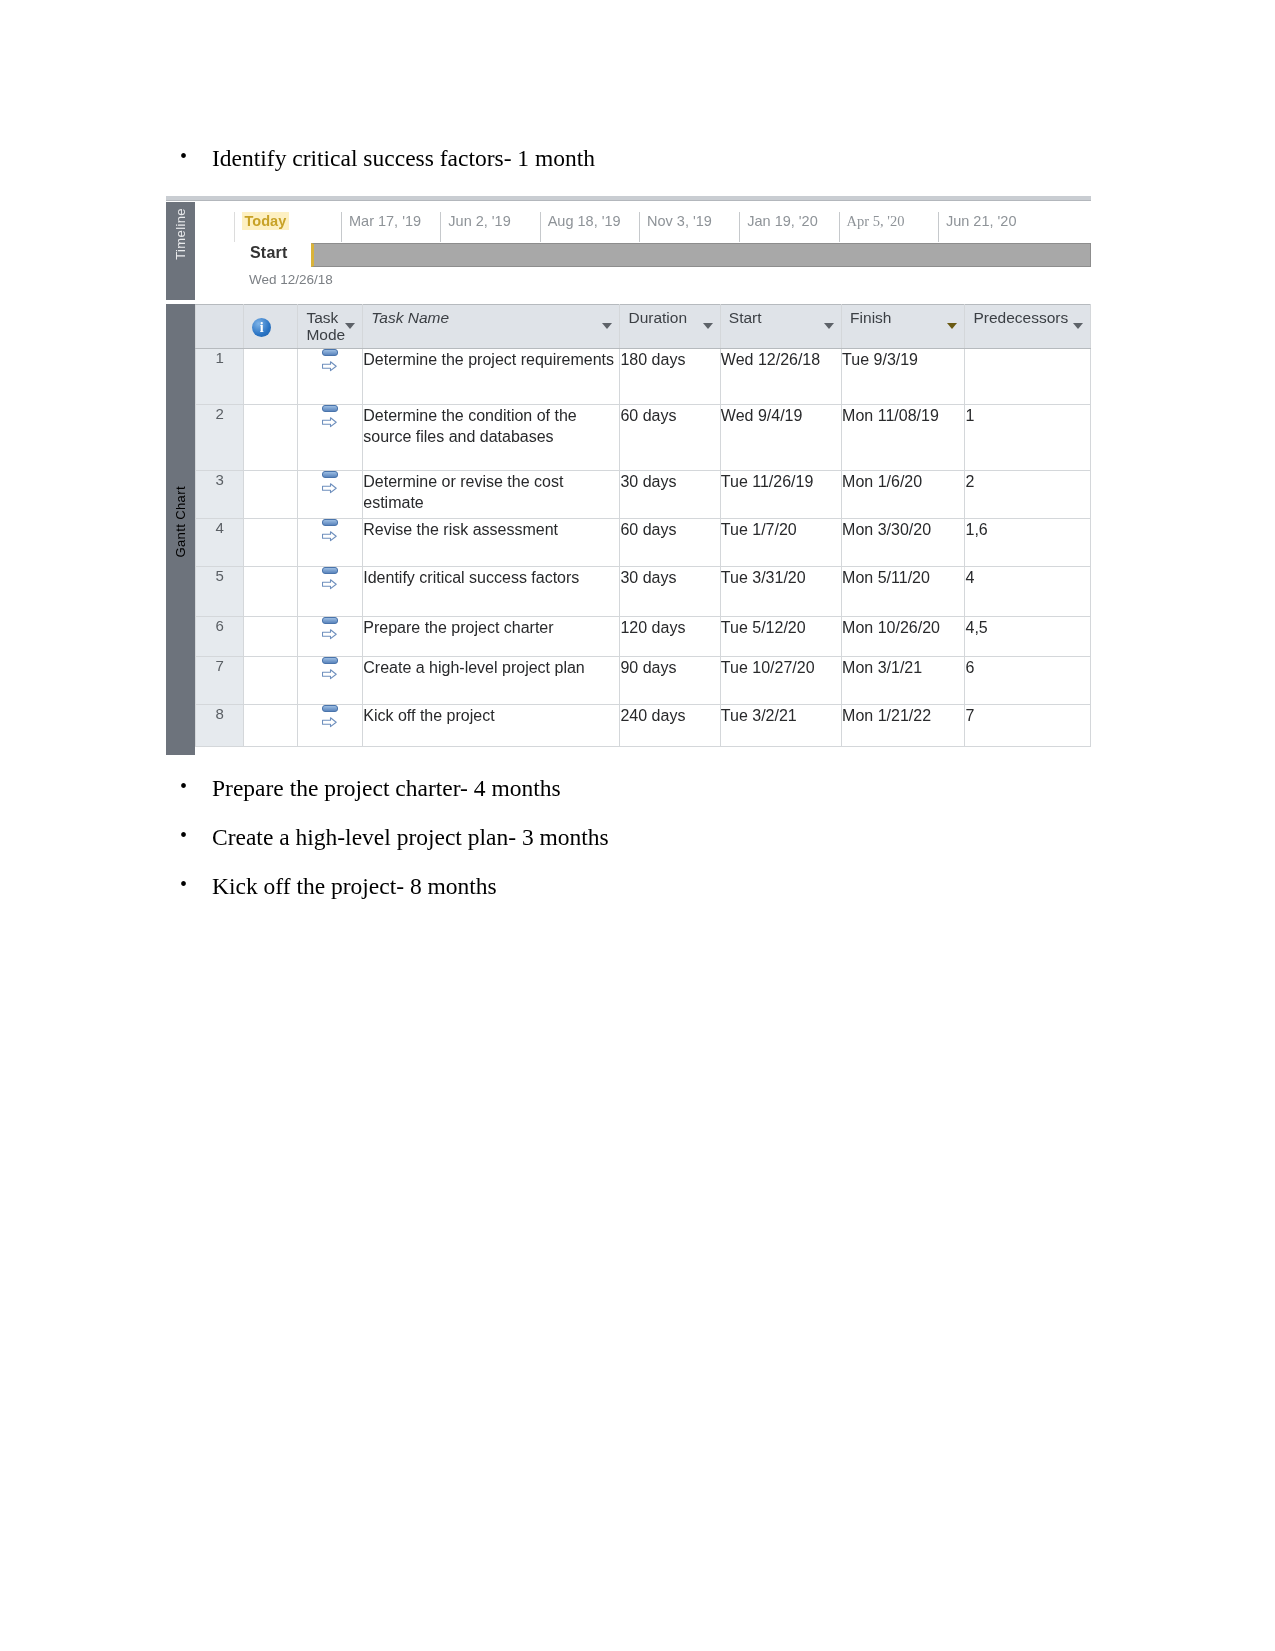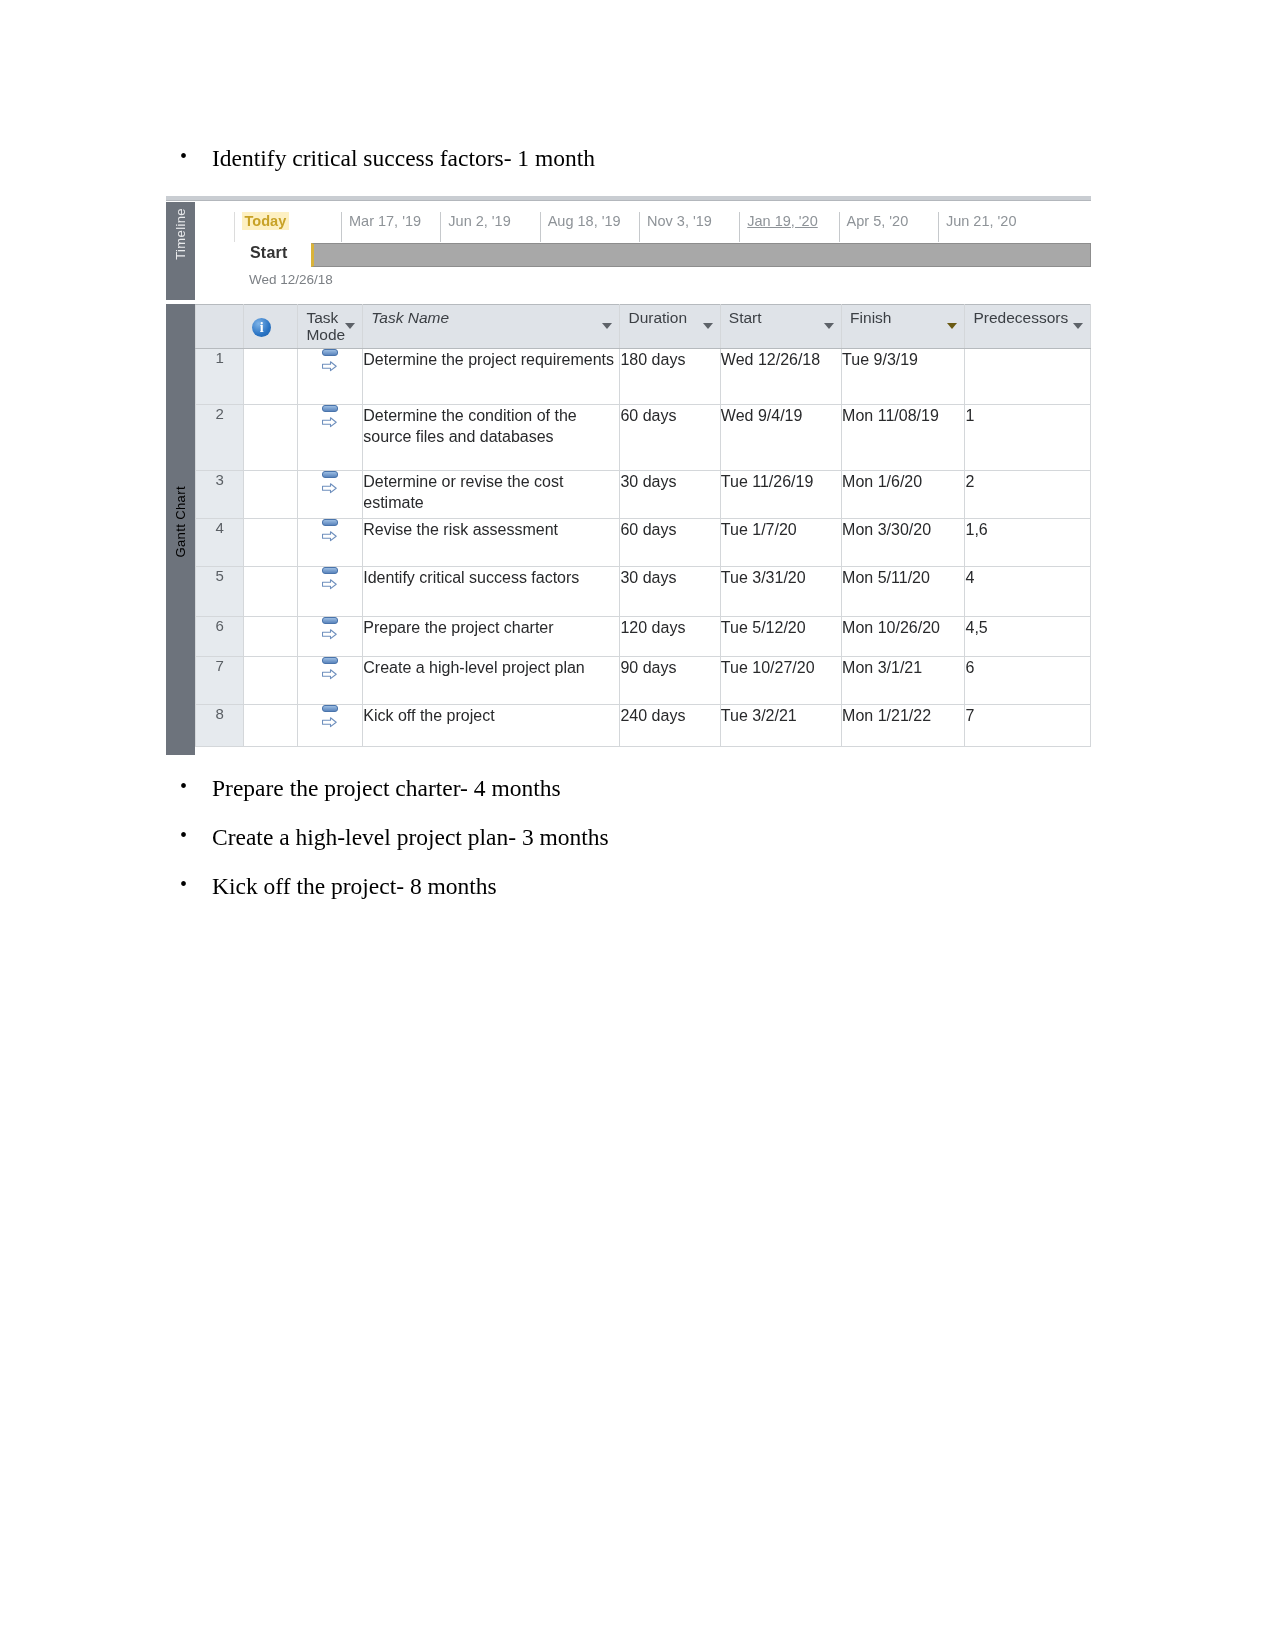--- a/index.html
+++ b/index.html
@@ -232,22 +232,22 @@
       <span class="side-tab-label tl-tab-label">Timeline</span>
     </div>
 
     <div class="timeline-inner">
       <div class="tl-ruler" id="tl-ruler">
           <div class="tl-tick today" style="left: 4.2%;"><span>Today</span></div>
           <div class="tl-tick" style="left: 16.2%;">Mar 17, '19</div>
           <div class="tl-tick" style="left: 27.3%;">Jun 2, '19</div>
           <div class="tl-tick" style="left: 38.4%; text-align: center;">Aug 18, '19</div>
           <div class="tl-tick" style="left: 49.5%;">Nov 3, '19</div>
-          <div class="tl-tick" style="left: 60.7%; text-decoration: underline;">Jan 19, '20</div>
-          <div class="tl-tick" style="left: 71.8%;">Apr 5, '20</div>
+          <div class="tl-tick" style="left: 60.7%;">Jan 19, '20</div>
+          <div class="tl-tick" style="left: 71.8%; font-family: Liberation Serif, serif;">Apr 5, '20</div>
           <div class="tl-tick" style="left: 82.9%;">Jun 21, '20</div>
         </div>
 
       <div class="tl-start-label">Start</div>
 
       <div class="tl-bar"></div>
 
       <div class="tl-date-under">Wed 12/26/18</div>
     </div>
   </div>

